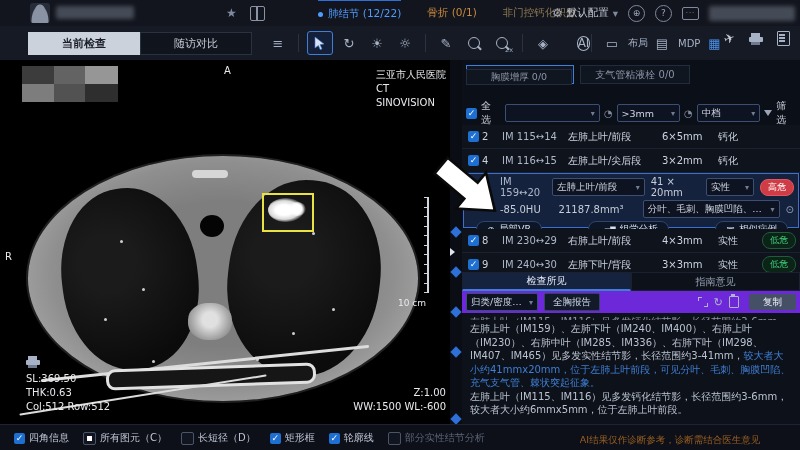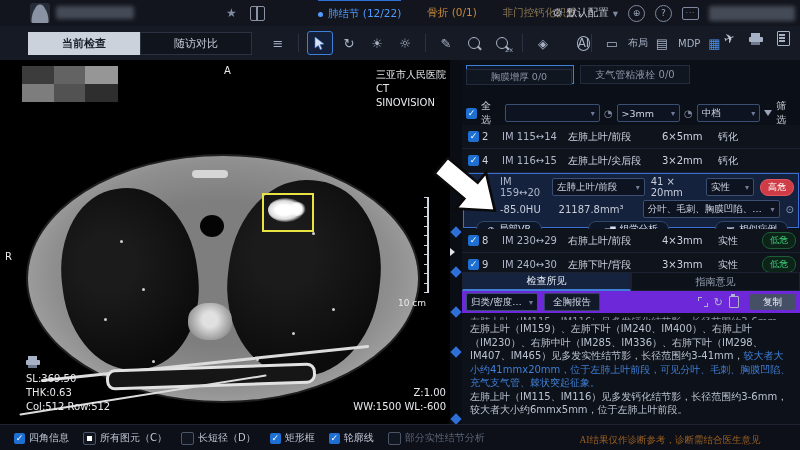--- a/index.html
+++ b/index.html
@@ -132,21 +132,21 @@
   .copybtn{margin-left:auto;height:16px;display:flex;align-items:center;padding:0 14px;background:#454f66;border-radius:2px;color:#f2f5fa;font-size:9.5px;}
   .ftext{position:absolute;left:0;top:253px;width:338px;height:111px;background:#0d1119;padding:2px 8px;box-sizing:border-box;
          font-size:10px;line-height:13.5px;color:#bac2d0;overflow:hidden;}
   .clipline{height:5px;overflow:hidden;opacity:.75;margin-bottom:2px;}
   .hl{color:#3f7fd6;}
   
   .bottombar{position:absolute;left:0;top:424px;width:800px;height:26px;background:#0d1019;border-top:1px solid #1d2330;}
   .chkrow{position:absolute;left:14px;top:6px;display:flex;align-items:center;gap:14px;font-size:10px;color:#c0c7d4;}
   .chkitem{display:flex;align-items:center;gap:4px;white-space:nowrap;}
   .chkitem.dim{color:#5d6678;}
-  .ainote{position:absolute;left:545px;top:9px;width:250px;text-align:center;font-size:9.5px;color:#9a5f1f;white-space:nowrap;font-family:Liberation Serif, serif;}
+  .ainote{position:absolute;left:545px;top:9px;width:250px;text-align:center;font-size:9.5px;color:#9a5f1f;white-space:nowrap;}
   
   .headline{position:absolute;left:366px;top:98px;font-size:38px;font-weight:900;color:#fff;letter-spacing:3px;
             -webkit-text-stroke:1.5px #000;text-shadow:0 2px 5px rgba(0,0,0,.9),0 0 2px #000;z-index:30;white-space:nowrap;}
   .arrow{position:absolute;left:430px;top:150px;z-index:30;}
 </style>
 </head>
 <body>
 
 <div class="screen">
 

